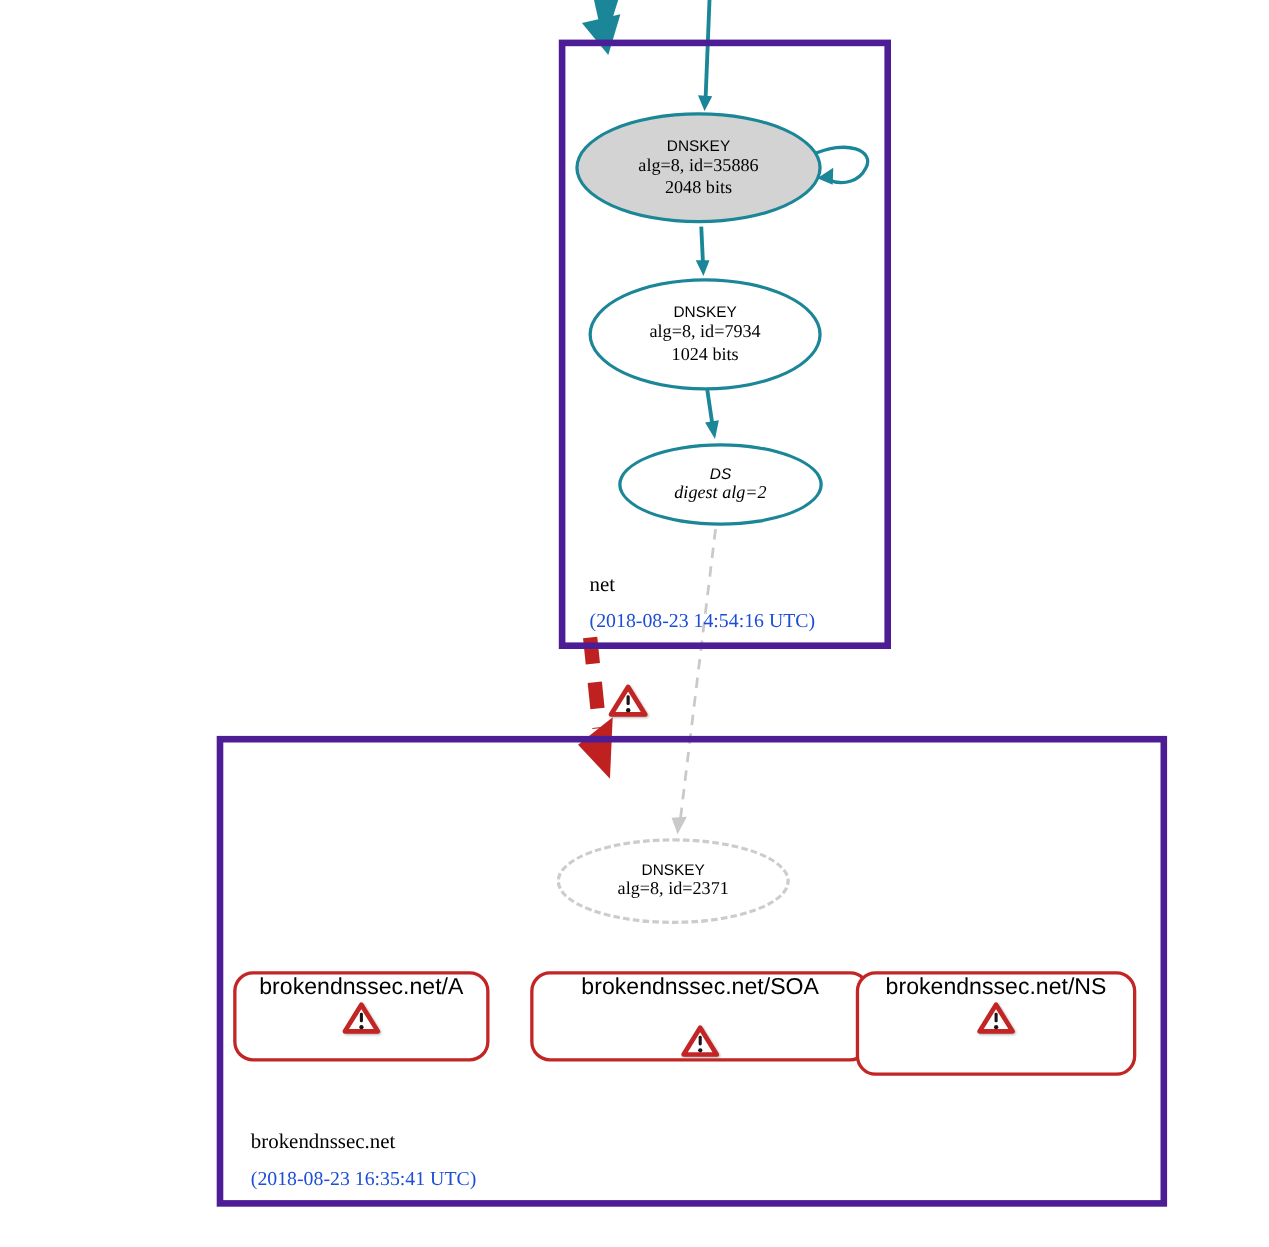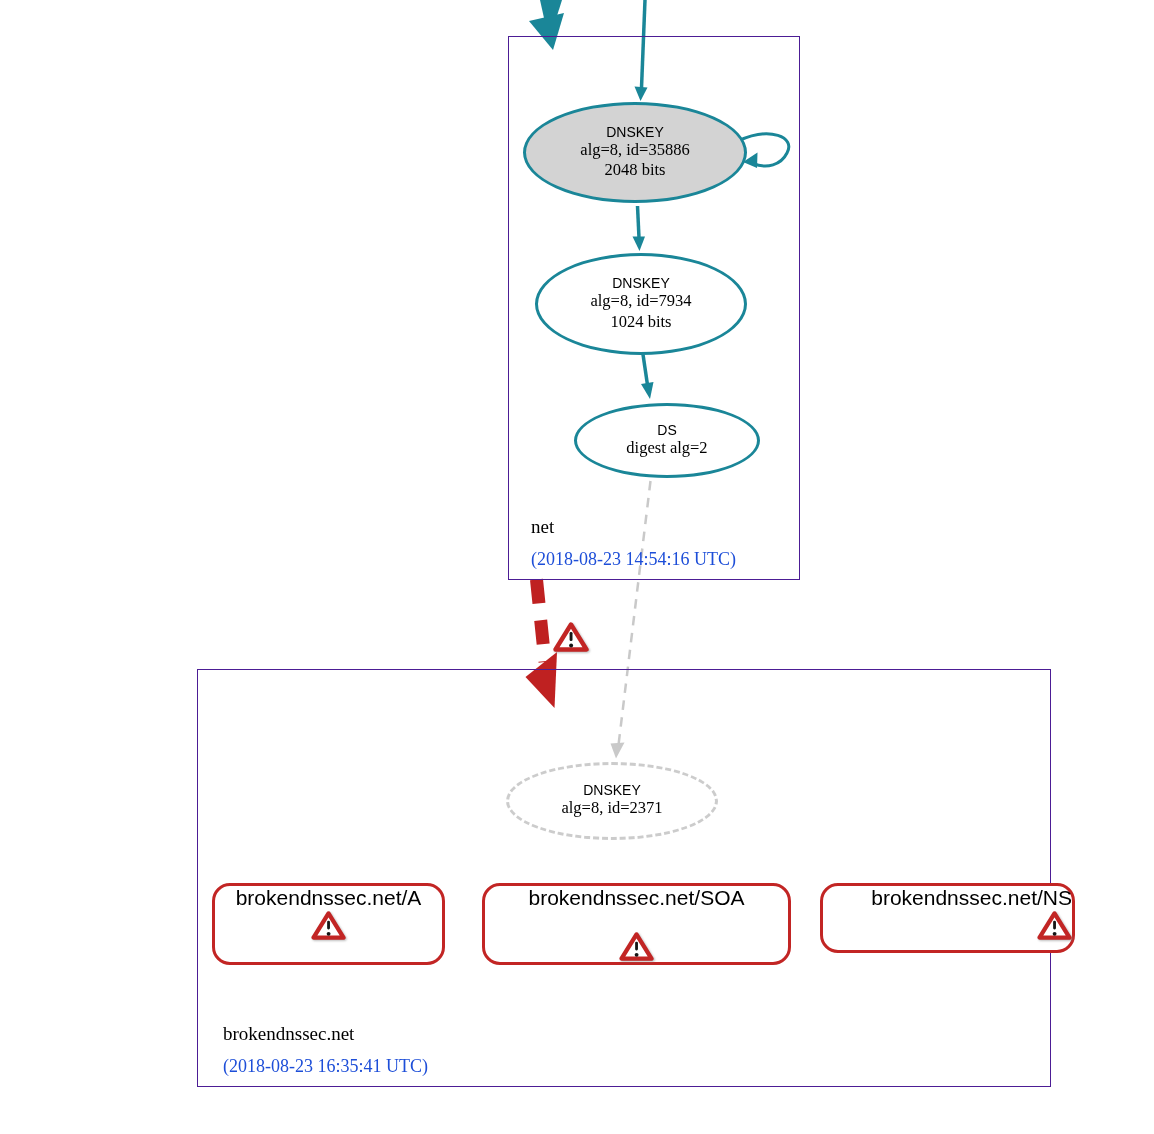--- a/index.html
+++ b/index.html
@@ -1,19 +1,19 @@
 <!DOCTYPE html>
 <html><head>
 <meta charset="utf-8">
 <style>
   html,body{margin:0;padding:0;background:#ffffff;}
   #canvas{position:relative;width:1154px;height:1134px;background:#ffffff;overflow:hidden;
           font-family:"Liberation Sans",sans-serif;color:#111;}
   .edges{position:absolute;left:0;top:0;z-index:1;}
-  .zone-box{position:absolute;border:1px solid #4c1d95;background:transparent;z-index:2;}
+  .zone-box{position:absolute;border:6px solid #4c1d95;background:transparent;z-index:2;}
   .zone-label{position:absolute;font-family:"Liberation Serif",serif;font-size:19px;color:#000;white-space:nowrap;}
   .zone-ts{position:absolute;font-family:"Liberation Serif",serif;font-size:18px;color:#1d4ed8;white-space:nowrap;}
   .node{position:absolute;z-index:3;display:flex;flex-direction:column;align-items:center;justify-content:center;
         text-align:center;border-radius:50%;box-sizing:border-box;}
   .node .title{font-size:14px;line-height:1.08;color:#000;}
   .node .detail{font-family:"Liberation Serif",serif;font-size:16.5px;line-height:1.22;color:#000;}
   .n-teal{border:3px solid #1a8698;background:#ffffff;}
   .n-teal-fill{border:3px solid #1a8698;background:#d3d3d3;}
   .n-dashed{border:3px dashed #cccccc;background:#ffffff;}
   .rrset{position:absolute;z-index:3;box-sizing:border-box;border:3px solid #c22524;border-radius:18px;
@@ -75,21 +75,21 @@
     <div class="detail">alg=8, id=35886</div>
     <div class="detail">2048 bits</div>
   </div>
 
   <div class="node n-teal" style="left:535px;top:253px;width:212px;height:102px;">
     <div class="title">DNSKEY</div>
     <div class="detail">alg=8, id=7934</div>
     <div class="detail">1024 bits</div>
   </div>
 
-  <div class="node n-teal" style="left:574px;top:403px;width:186px;height:75px;">
+  <div class="node n-teal" style="left:562px;top:403px;width:186px;height:75px;font-style:italic;">
     <div class="title">DS</div>
     <div class="detail">digest alg=2</div>
   </div>
 
   <svg class="warn-float" style="left:553px;top:621px;" width="36" height="32" viewBox="0 0 36 32">
     <path d="M18,3.5 L33.5,28.5 L2.5,28.5 Z" fill="#ffffff" stroke="#c22524" stroke-width="4.4" stroke-linejoin="round"></path>
     <rect x="16.6" y="11" width="2.9" height="9" rx="1.3" fill="#161616"></rect>
     <circle cx="18.1" cy="24.6" r="2" fill="#161616"></circle>
   </svg>
 
@@ -114,21 +114,21 @@
 
   <div class="rrset" style="left:482px;top:883px;width:309px;height:82px;justify-content:space-between;">
     <div class="rr-label">brokendnssec.net/SOA</div>
     <svg class="warn" width="35" height="31" viewBox="0 0 36 32">
       <path d="M18,3.5 L33.5,28.5 L2.5,28.5 Z" fill="#ffffff" stroke="#c22524" stroke-width="4.4" stroke-linejoin="round"></path>
       <rect x="16.6" y="11" width="2.9" height="9" rx="1.3" fill="#161616"></rect>
       <circle cx="18.1" cy="24.6" r="2" fill="#161616"></circle>
     </svg>
   </div>
 
-  <div class="rrset" style="left:820px;top:883px;width:255px;height:70px;align-items:flex-end;">
+  <div class="rrset" style="left:778px;top:883px;width:255px;height:95px;">
     <div class="rr-label">brokendnssec.net/NS</div>
     <svg class="warn" width="35" height="31" viewBox="0 0 36 32">
       <path d="M18,3.5 L33.5,28.5 L2.5,28.5 Z" fill="#ffffff" stroke="#c22524" stroke-width="4.4" stroke-linejoin="round"></path>
       <rect x="16.6" y="11" width="2.9" height="9" rx="1.3" fill="#161616"></rect>
       <circle cx="18.1" cy="24.6" r="2" fill="#161616"></circle>
     </svg>
   </div>
 
 </div>
 

